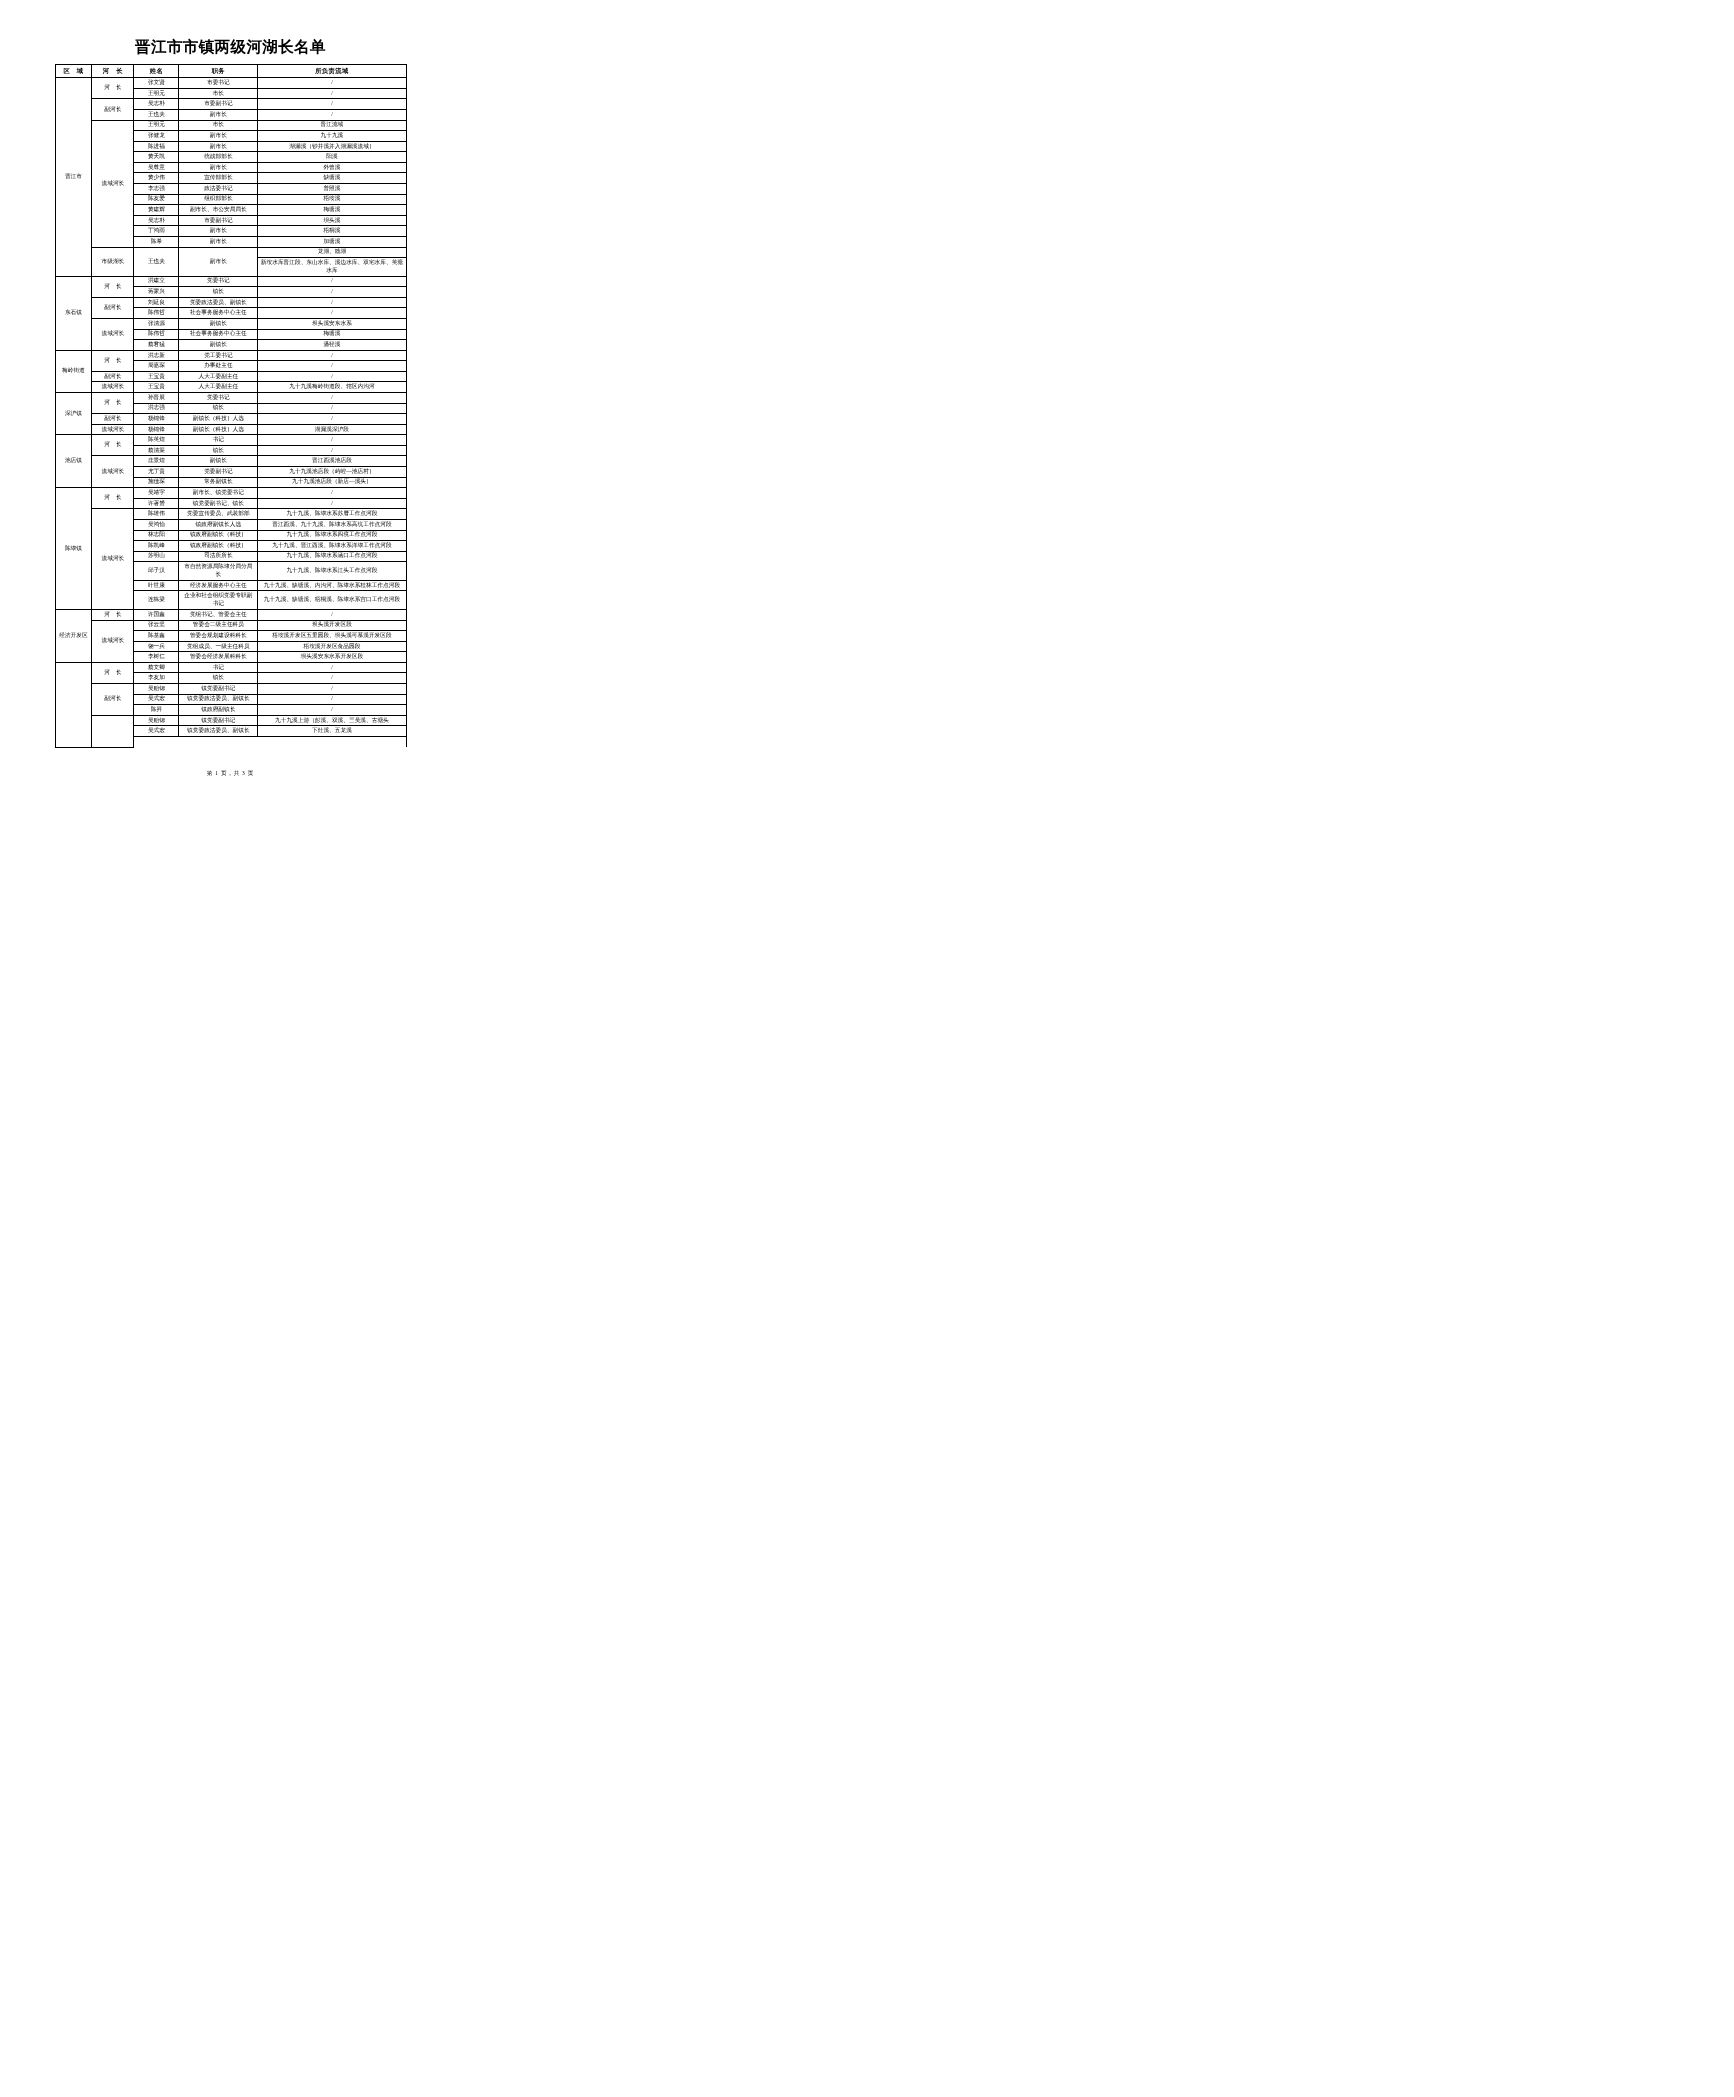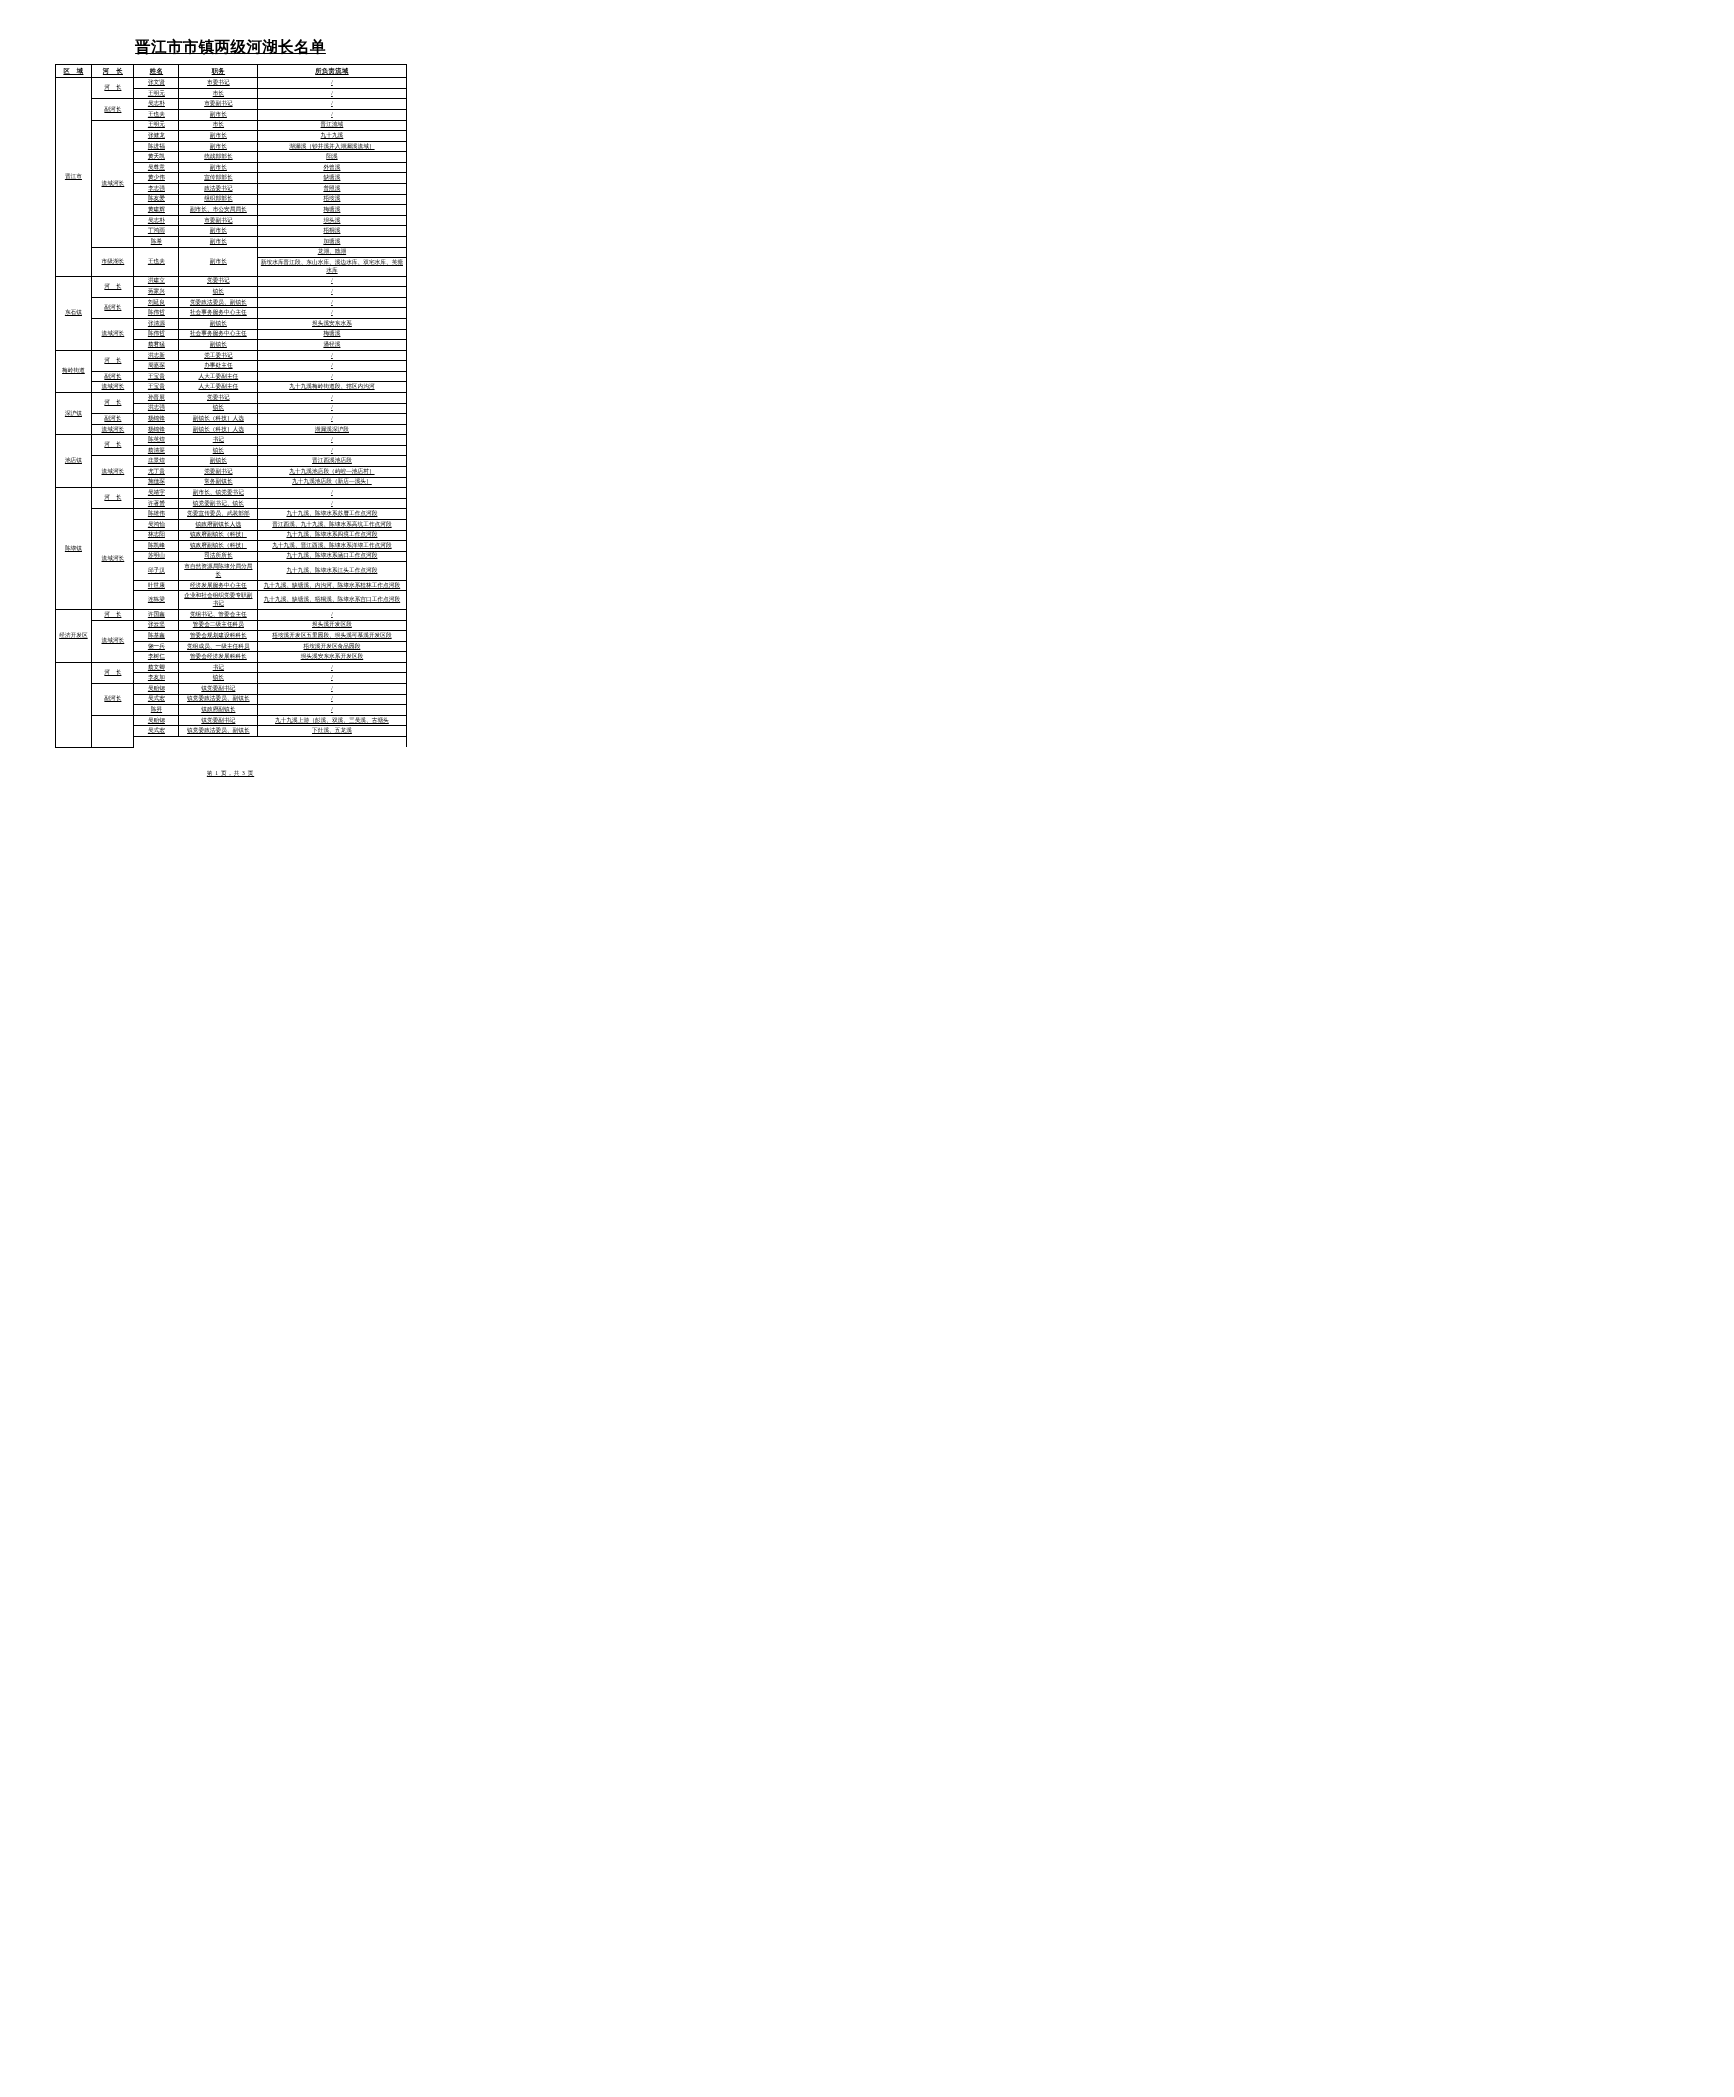--- a/index.html
+++ b/index.html
@@ -1,21 +1,21 @@
 <!DOCTYPE html>
 <html lang="zh" style="font-size:6.7px"><head>
 <meta charset="utf-8">
 <style>
   html,body{margin:0;padding:0;background:#ffffff;}
   body{
     width:461px; min-height:653px;
     font-family:"Liberation Serif","DejaVu Serif",serif;
     color:#000;
   }
-  .page{ width:461px; min-height:653px; box-sizing:border-box; padding-top:37px;text-decoration:underline; }
+  .page{ width:461px; min-height:653px; box-sizing:border-box; padding-top:37px; }
   .doc-title{
     text-align:center; font-size:15.5px; font-weight:bold;
     letter-spacing:0.4px; margin:0 0 5.9px 0;
   }
   .table-wrap{ width:352px; margin:0 auto; }
   table.doc{
     border-collapse:collapse; width:100%; table-layout:fixed;
     border:1.7px solid #000; border-bottom:none;
   }
   table.doc th{

